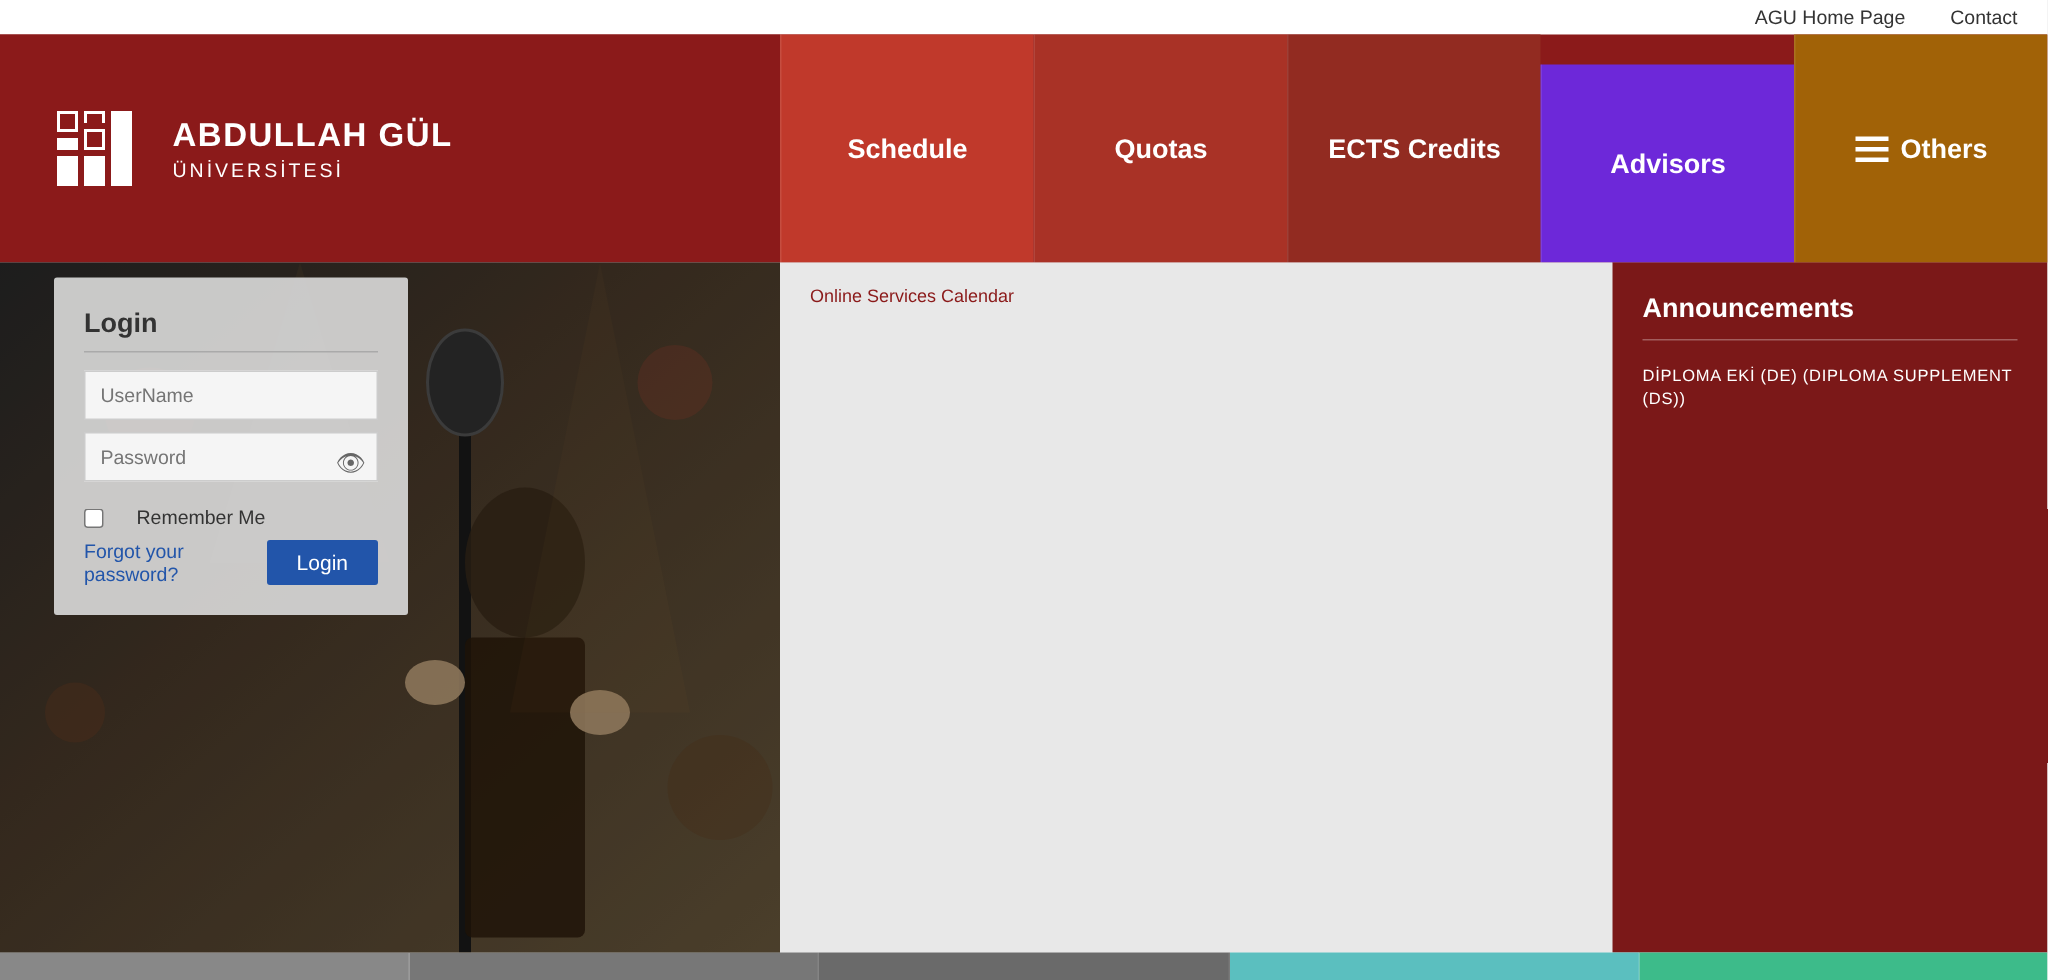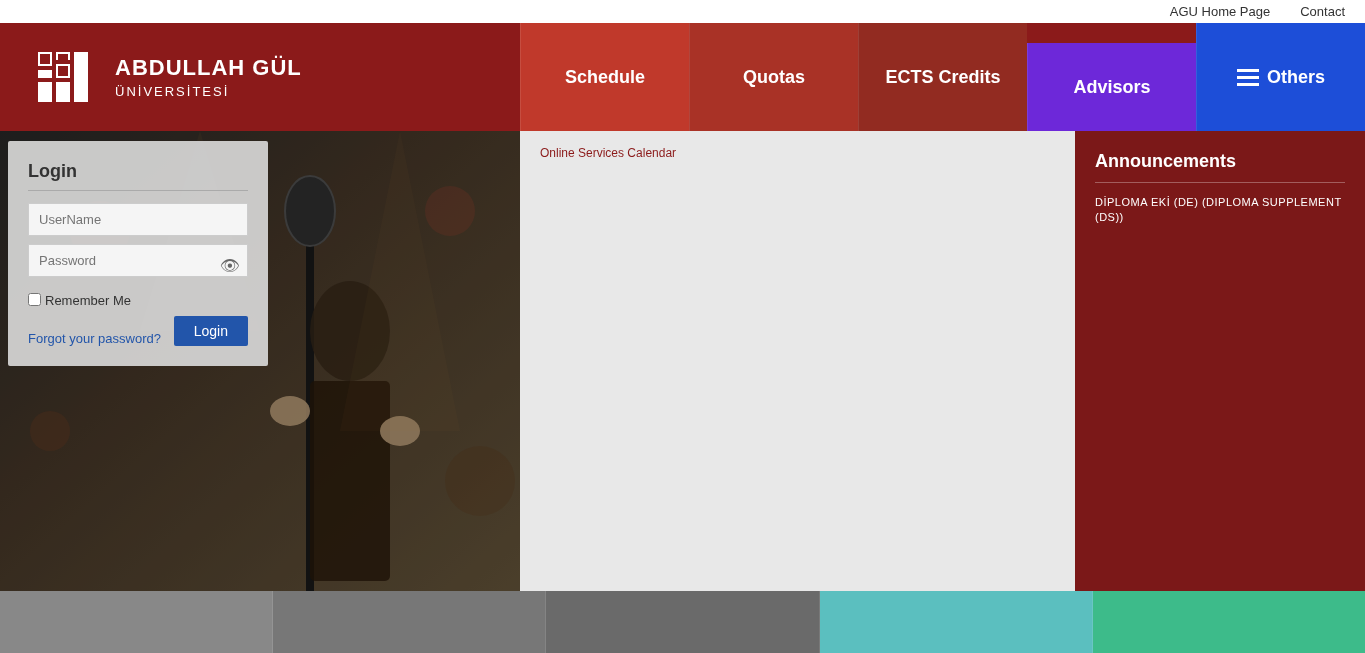--- a/index.html
+++ b/index.html
@@ -15,21 +15,21 @@
       gap: 30px;
       font-size: 13px;
       color: #333;
     }
     .top-bar a { color: #333; text-decoration: none; }
 
     
     .header {
       display: flex;
       background: #8b1a1a;
-      height: 108px;
+      height: 152px;
     }
     .logo-area {
       width: 520px;
       display: flex;
       align-items: center;
       padding: 20px 30px;
       background: #8b1a1a;
       flex-shrink: 0;
     }
     .logo-icon {
@@ -69,21 +69,21 @@
       font-weight: bold;
       cursor: pointer;
       text-decoration: none;
       border-left: 1px solid rgba(255,255,255,0.1);
       transition: background 0.2s;
     }
     .nav-tile.schedule { background: #c0392b; }
     .nav-tile.quotas { background: #a93226; }
     .nav-tile.ects { background: #922b21; }
     .nav-tile.advisors { background: #6d28d9; margin-top: 20px; }
-    .nav-tile.others { background: #1d4ed8; }
+    .nav-tile.others { background: #a16207; }
 
     .others-inner {
       display: flex;
       align-items: center;
       gap: 8px;
     }
     .hamburger-icon {
       display: flex;
       flex-direction: column;
       gap: 4px;
@@ -120,22 +120,22 @@
     .bg-image-overlay {
       position: absolute;
       top: 0; left: 0; right: 0; bottom: 0;
       background: rgba(0,0,0,0.3);
     }
 
     
     .login-box {
       position: absolute;
       top: 10px;
-      left: 8px;
-      width: 260px;
+      left: 36px;
+      width: 236px;
       background: rgba(220, 220, 220, 0.9);
       padding: 20px;
       border-radius: 2px;
     }
     .login-title {
       font-size: 18px;
       font-weight: bold;
       color: #333;
       margin-bottom: 12px;
       padding-bottom: 8px;
@@ -166,22 +166,22 @@
       position: absolute;
       right: 8px;
       top: 50%;
       transform: translateY(-50%);
       cursor: pointer;
       color: #666;
       font-size: 16px;
     }
     .remember-row {
       display: flex;
-      align-items: flex-start;
-      gap: 4px;
+      align-items: flex-end;
+      gap: 22px;
       margin: 8px 0;
       font-size: 13px;
       color: #333;
     }
     .forgot-login-row {
       display: flex;
       align-items: flex-end;
       justify-content: space-between;
       margin-top: 8px;
     }
@@ -217,29 +217,29 @@
     .right-panel {
       width: 290px;
       background: #7b1818;
       color: white;
       padding: 20px;
       flex-shrink: 0;
     }
     .announcements-title {
       font-size: 18px;
       font-weight: bold;
-      margin-bottom: 12px;
       padding-bottom: 10px;
       border-bottom: 1px solid rgba(255,255,255,0.3);
     }
     .announcement-item {
       font-size: 11px;
       letter-spacing: 0.5px;
       text-transform: uppercase;
       line-height: 1.4;
+      margin-top: 17px;
     }
 
     
     .bottom-tiles {
       display: flex;
       height: 145px;
     }
     .bottom-tile {
       flex: 1;
       display: flex;

